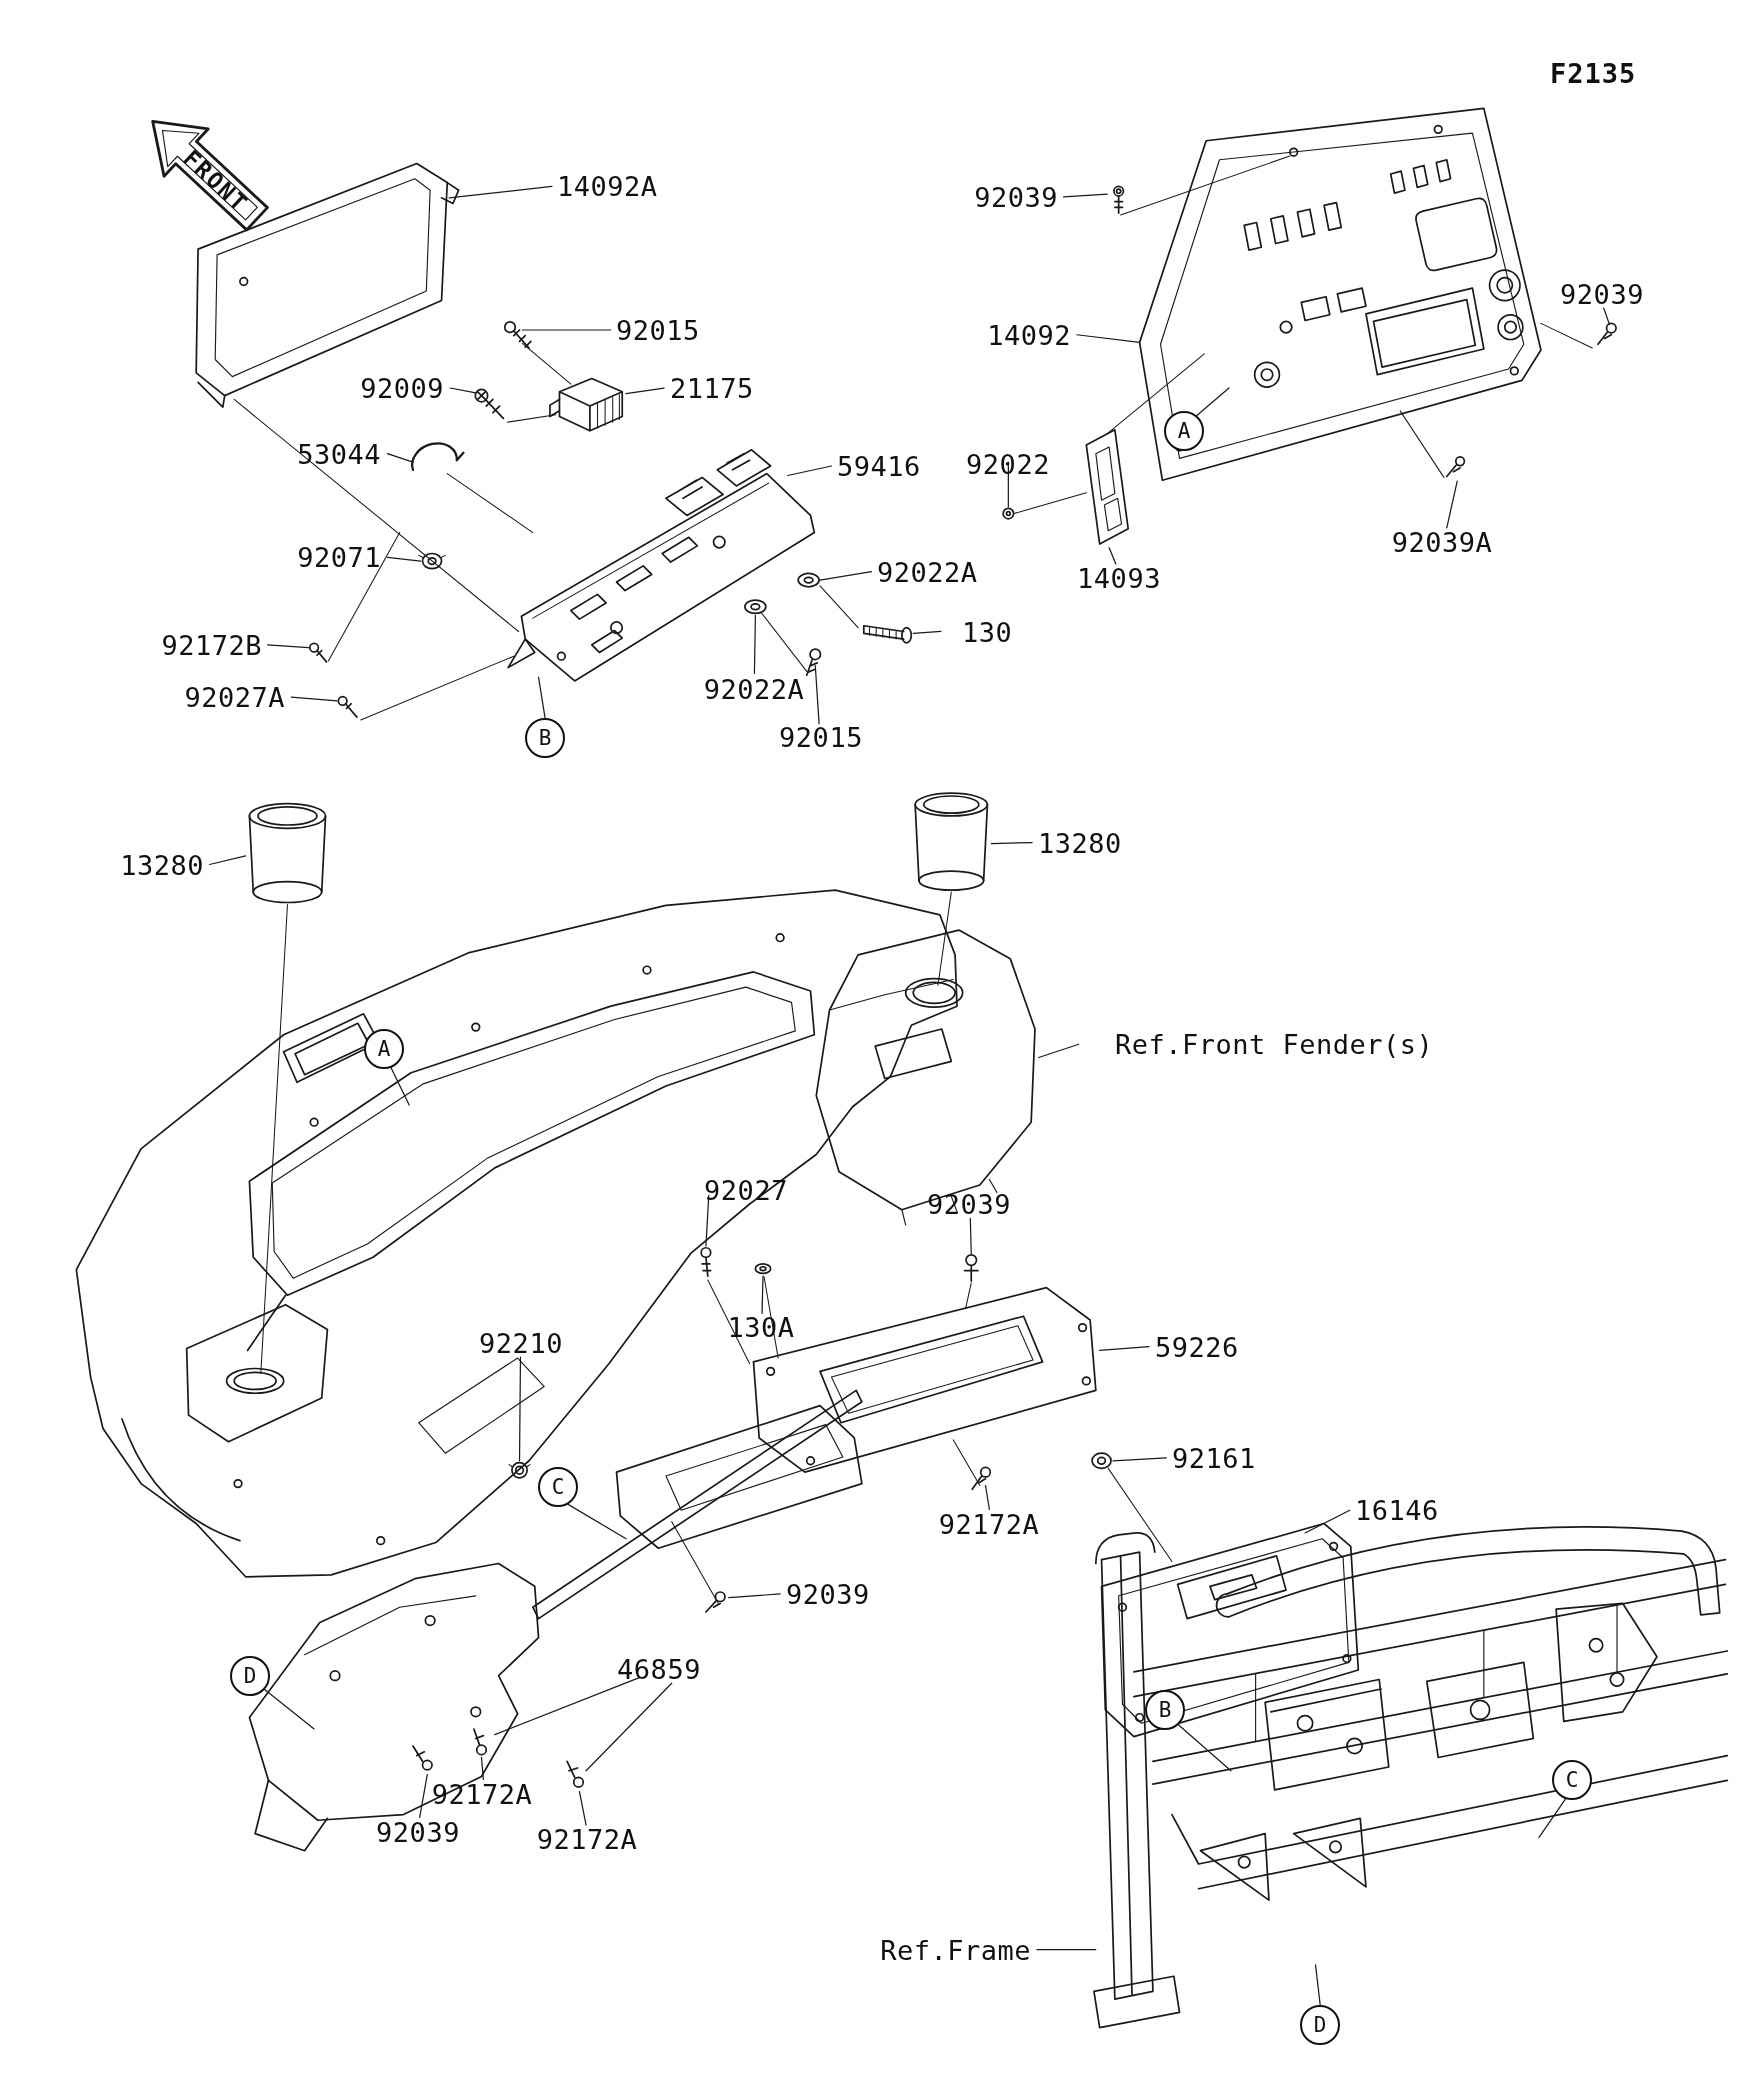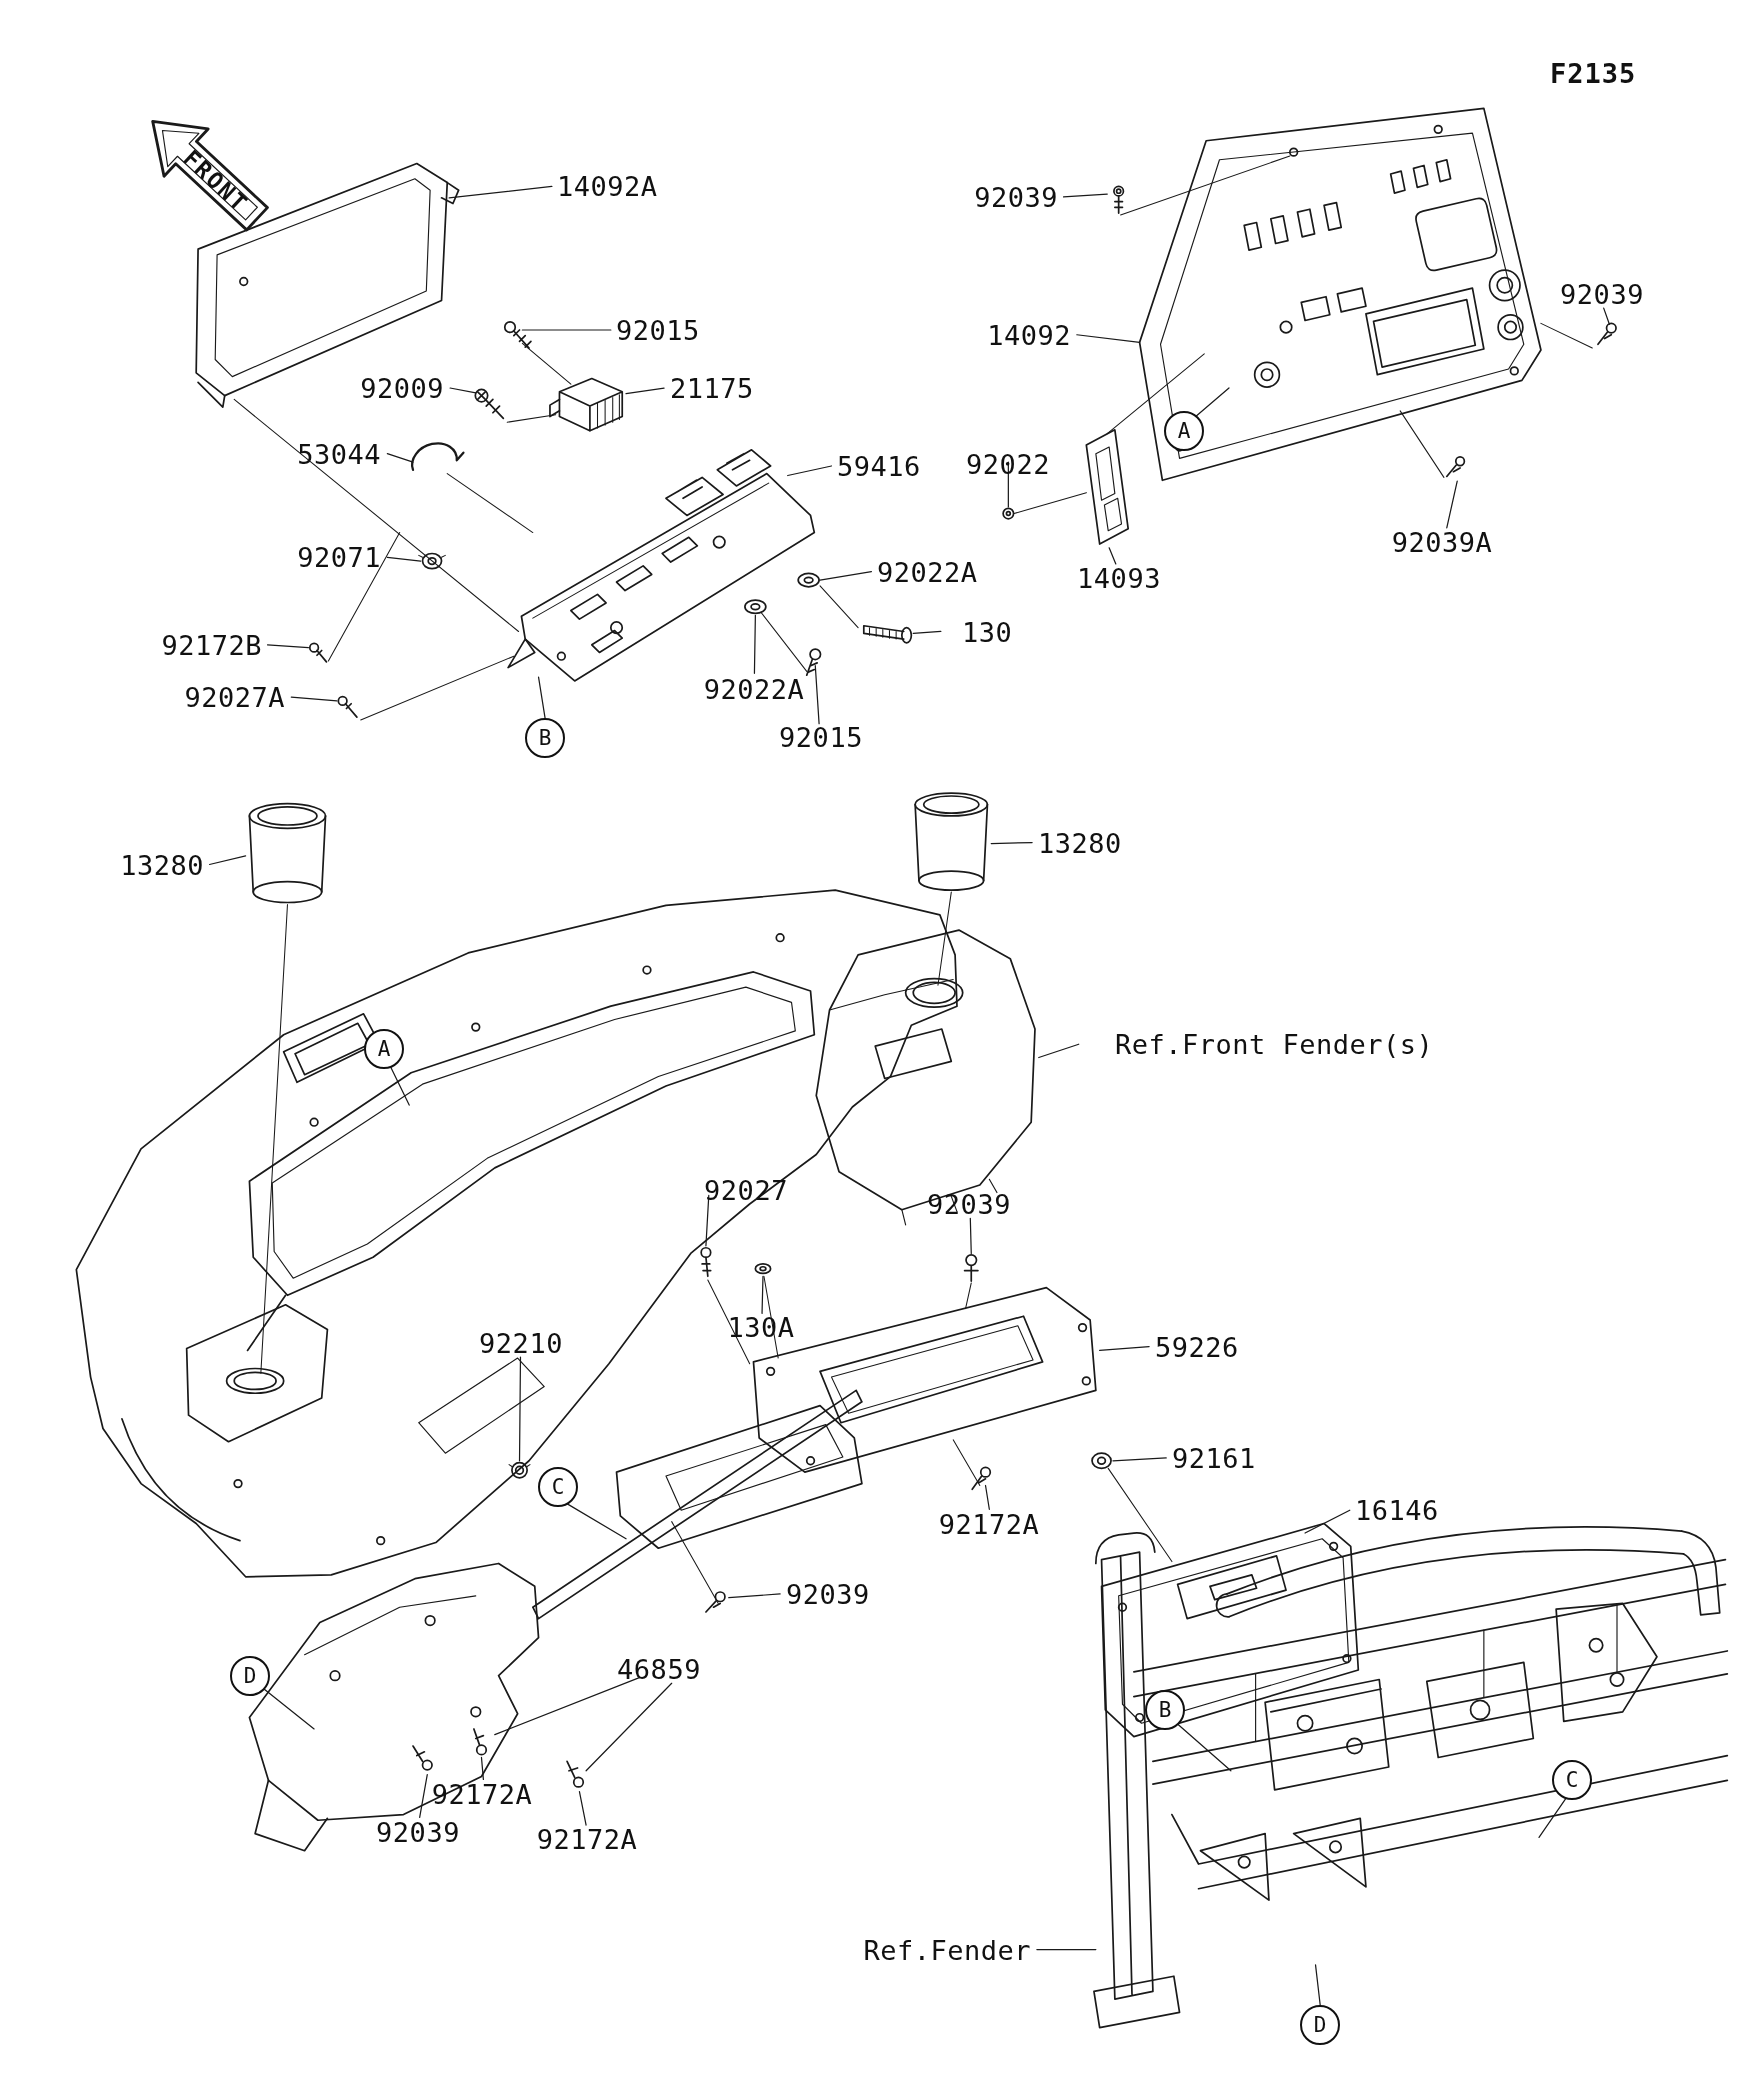--- a/index.html
+++ b/index.html
@@ -373,21 +373,21 @@
       <div class="part-label ha-center" style="left: 521px; top: 1343px;">92210</div>
       <div class="part-label" style="left: 1155px; top: 1347px;">59226</div>
       <div class="part-label" style="left: 1172px; top: 1458px;">92161</div>
       <div class="part-label ha-center" style="left: 989px; top: 1524px;">92172A</div>
       <div class="part-label" style="left: 1355px; top: 1510px;">16146</div>
       <div class="part-label" style="left: 786px; top: 1594px;">92039</div>
       <div class="part-label ha-center" style="left: 659px; top: 1669px;">46859</div>
       <div class="part-label ha-center" style="left: 482px; top: 1794px;">92172A</div>
       <div class="part-label ha-center" style="left: 418px; top: 1832px;">92039</div>
       <div class="part-label ha-center" style="left: 587px; top: 1839px;">92172A</div>
-      <div class="part-label ha-right" style="left: 1031px; top: 1950px;">Ref.Fender</div>
+      <div class="part-label ha-right" style="left: 1031px; top: 1950px;">Ref.Frame</div>
     </div>
   <div>
       <div class="callout" style="left: 545px; top: 738px;">B</div>
       <div class="callout" style="left: 1184px; top: 431px;">A</div>
       <div class="callout" style="left: 384px; top: 1049px;">A</div>
       <div class="callout" style="left: 558px; top: 1487px;">C</div>
       <div class="callout" style="left: 250px; top: 1676px;">D</div>
       <div class="callout" style="left: 1165px; top: 1710px;">B</div>
       <div class="callout" style="left: 1572px; top: 1780px;">C</div>
       <div class="callout" style="left: 1320px; top: 2025px;">D</div>

